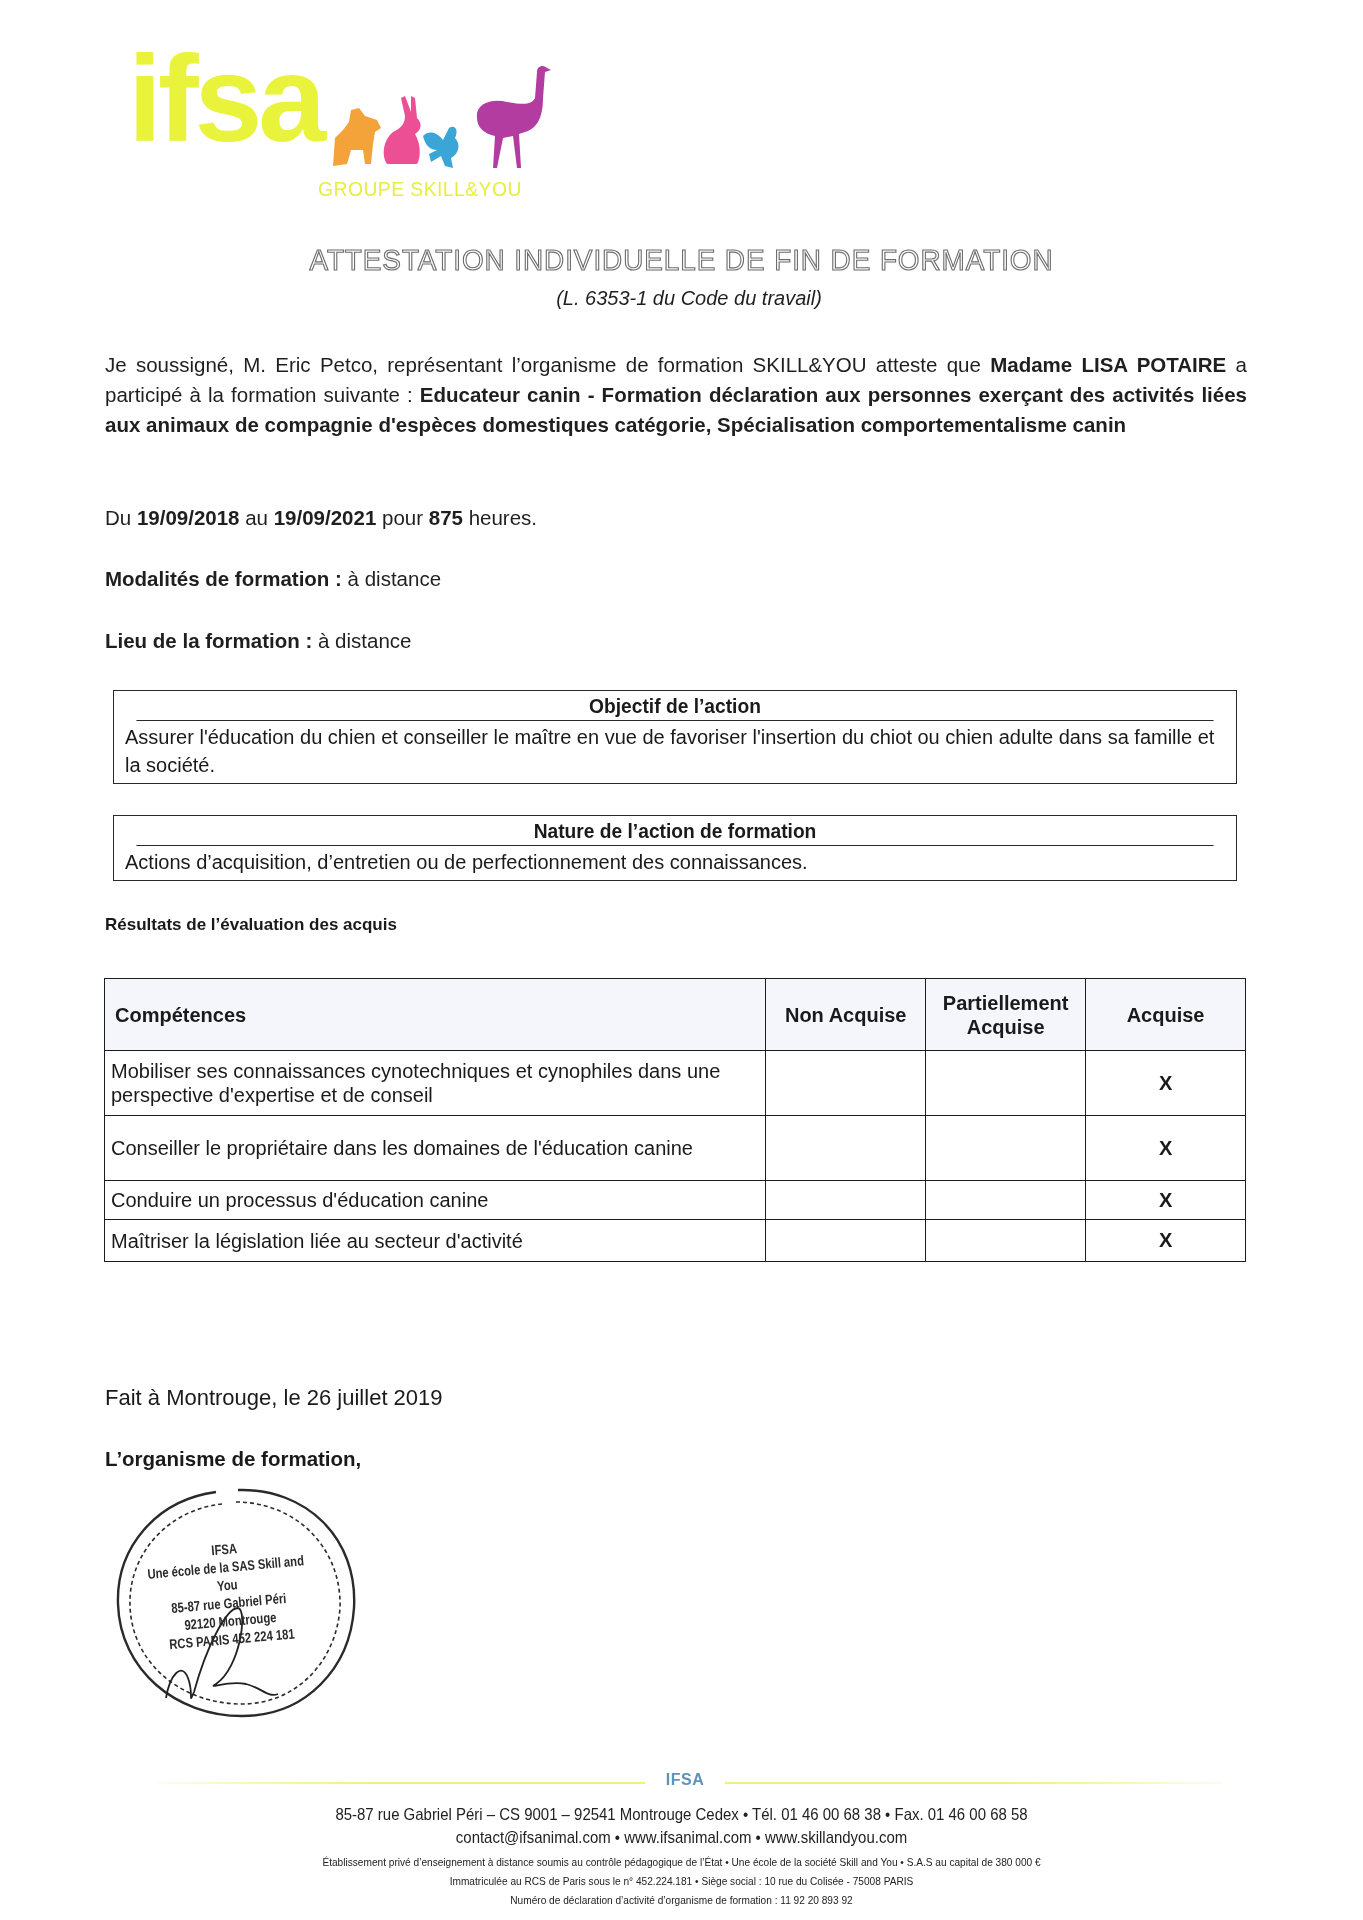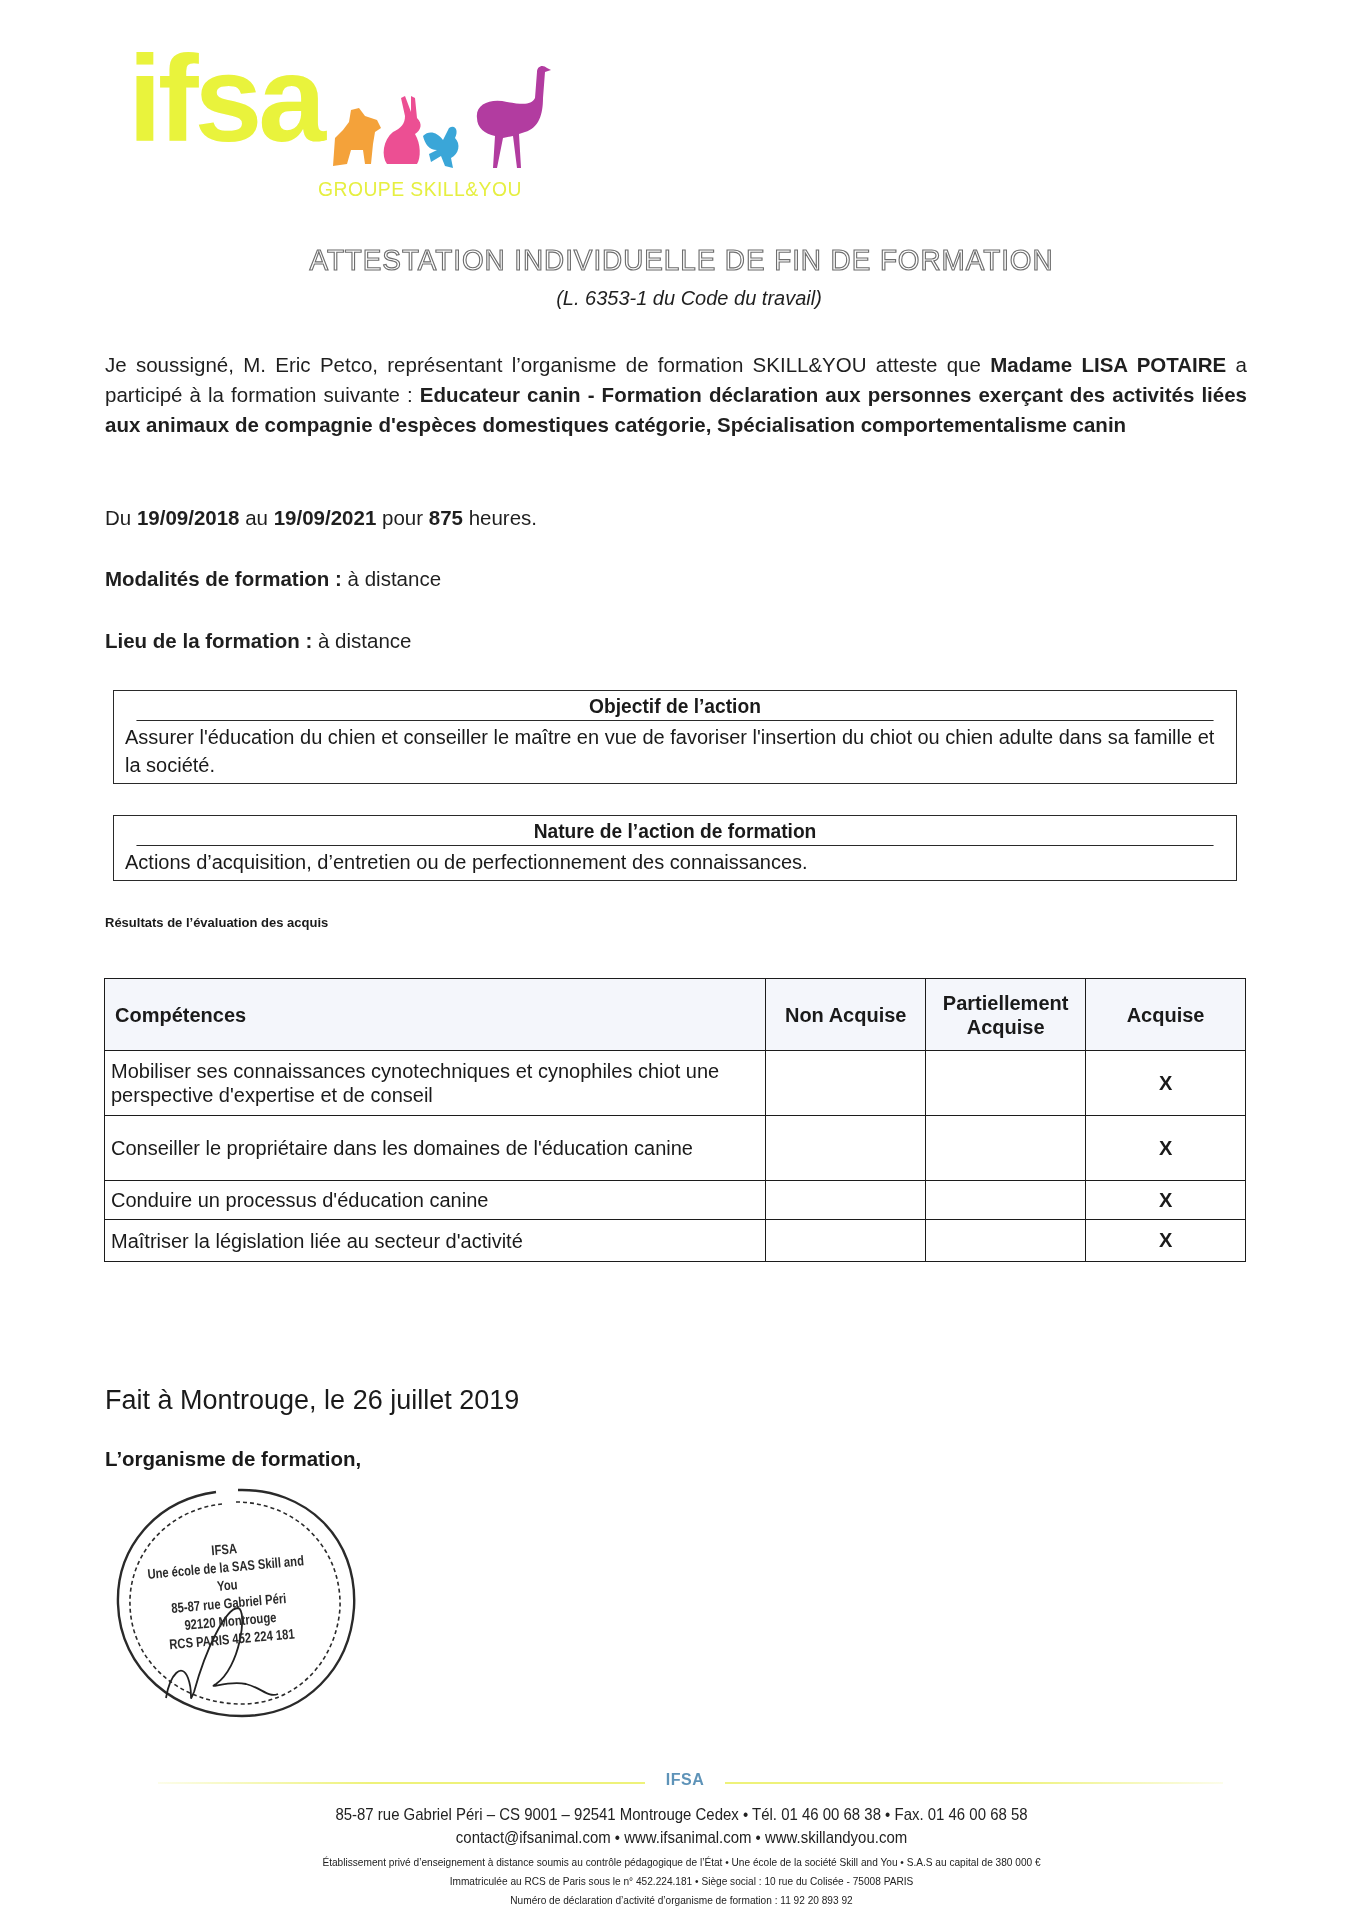--- a/index.html
+++ b/index.html
@@ -61,21 +61,21 @@
       transform: scaleX(0.96);
     }
     .box .box-body {
       padding: 2px 11px 4px 11px;
       font-size: 20px; line-height: 28px;
     }
     .box-obj { top: 690px; height: 94px; }
     .box-nat { top: 815px; height: 66px; }
 
     .results-title {
-      left: 105px; top: 915px; font-size: 13px; font-weight: bold;
+      left: 105px; top: 915px; font-size: 17px; font-weight: bold;
     }
 
     
     .results-table {
       left: 104px; top: 978px; width: 1142px;
       border-collapse: collapse;
       font-family: "Liberation Sans", sans-serif;
     }
     .results-table th, .results-table td {
       border: 1.6px solid #1c1c1c;
@@ -87,21 +87,21 @@
       font-weight: bold;
       height: 72px;
       line-height: 24px;
     }
     .results-table th.comp { text-align: left; padding-left: 10px; width: 662px; }
     .results-table th.col { text-align: center; width: 160px; }
     .results-table td.comp { padding: 3px 6px; line-height: 24px; text-align: left; }
     .results-table td.mark { text-align: center; font-weight: bold; font-size: 20px; }
 
     
-    .fait { left: 105px; top: 1385px; font-size: 27px; }
+    .fait { left: 105px; top: 1385px; font-size: 22px; }
     .org { left: 105px; top: 1447px; font-size: 20.5px; font-weight: bold; }
     .stamp { left: 96px; top: 1478px; width: 280px; height: 250px; }
     .stamp-text {
       left: 118px; top: 1540px; width: 220px;
       text-align: center; font-size: 14px; line-height: 18px;
       color: #2a2a2a; font-weight: bold;
       transform: rotate(-5deg) scaleX(0.8);
       transform-origin: center;
     }
 
@@ -183,21 +183,21 @@
   <thead>
     <tr>
       <th class="comp">Compétences</th>
       <th class="col">Non Acquise</th>
       <th class="col"><span style="display:inline-block;width:130px;">Partiellement Acquise</span></th>
       <th class="col">Acquise</th>
     </tr>
   </thead>
   <tbody>
     <tr style="height:65px;">
-      <td class="comp">Mobiliser ses connaissances cynotechniques et cynophiles chiot une perspective d'expertise et de conseil</td>
+      <td class="comp">Mobiliser ses connaissances cynotechniques et cynophiles dans une perspective d'expertise et de conseil</td>
       <td class="mark"></td>
       <td class="mark"></td>
       <td class="mark">X</td>
     </tr>
     <tr style="height:65px;">
       <td class="comp">Conseiller le propriétaire dans les domaines de l'éducation canine</td>
       <td class="mark"></td>
       <td class="mark"></td>
       <td class="mark">X</td>
     </tr>

